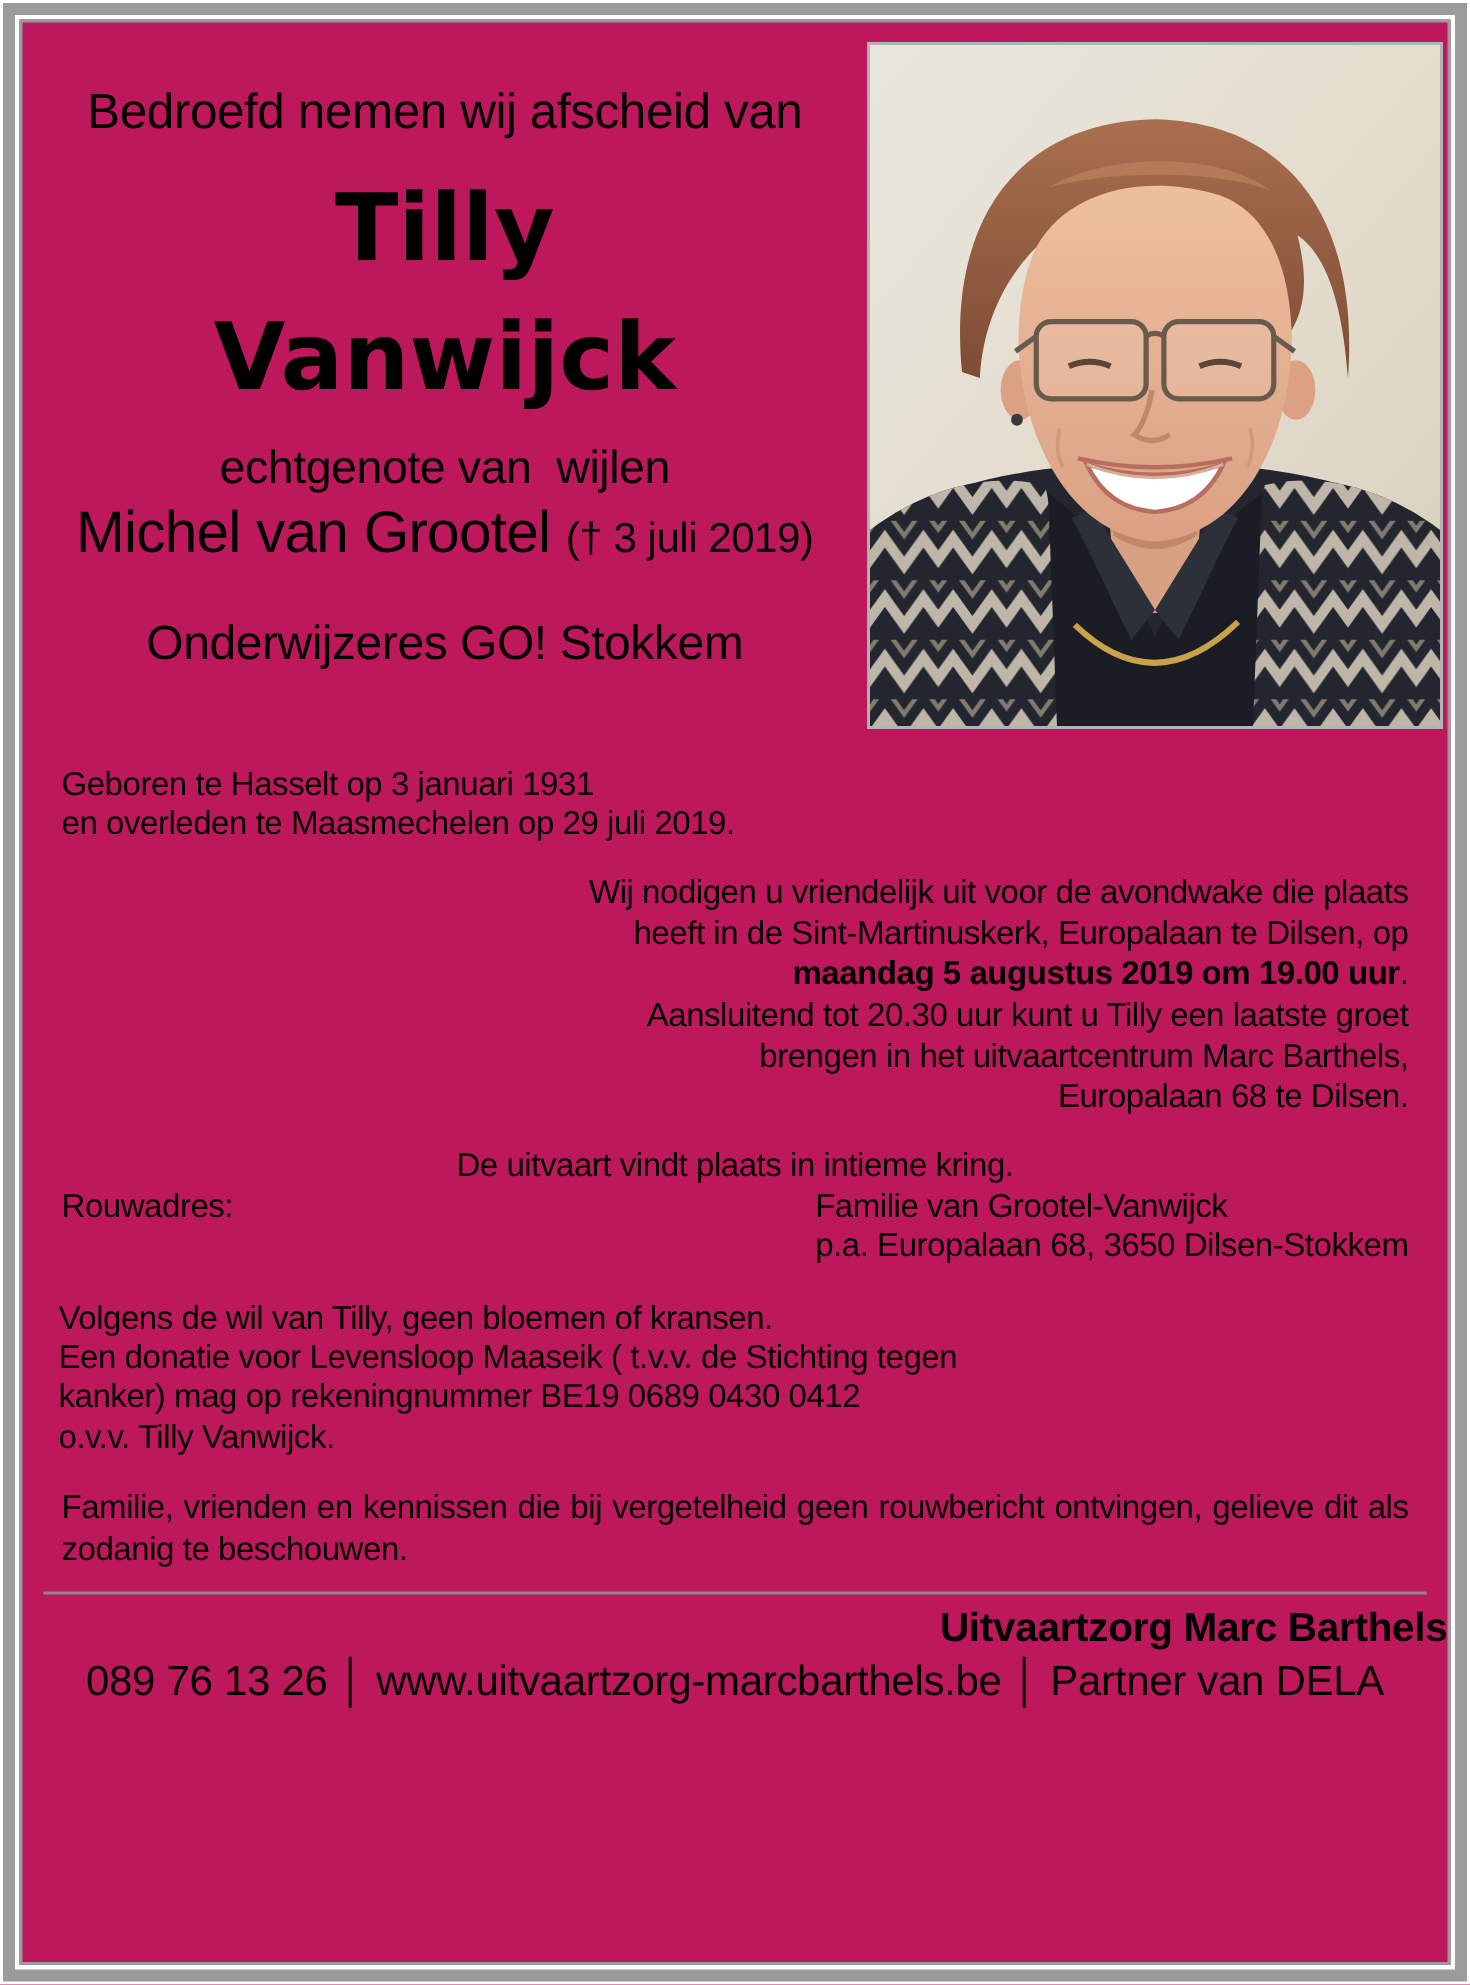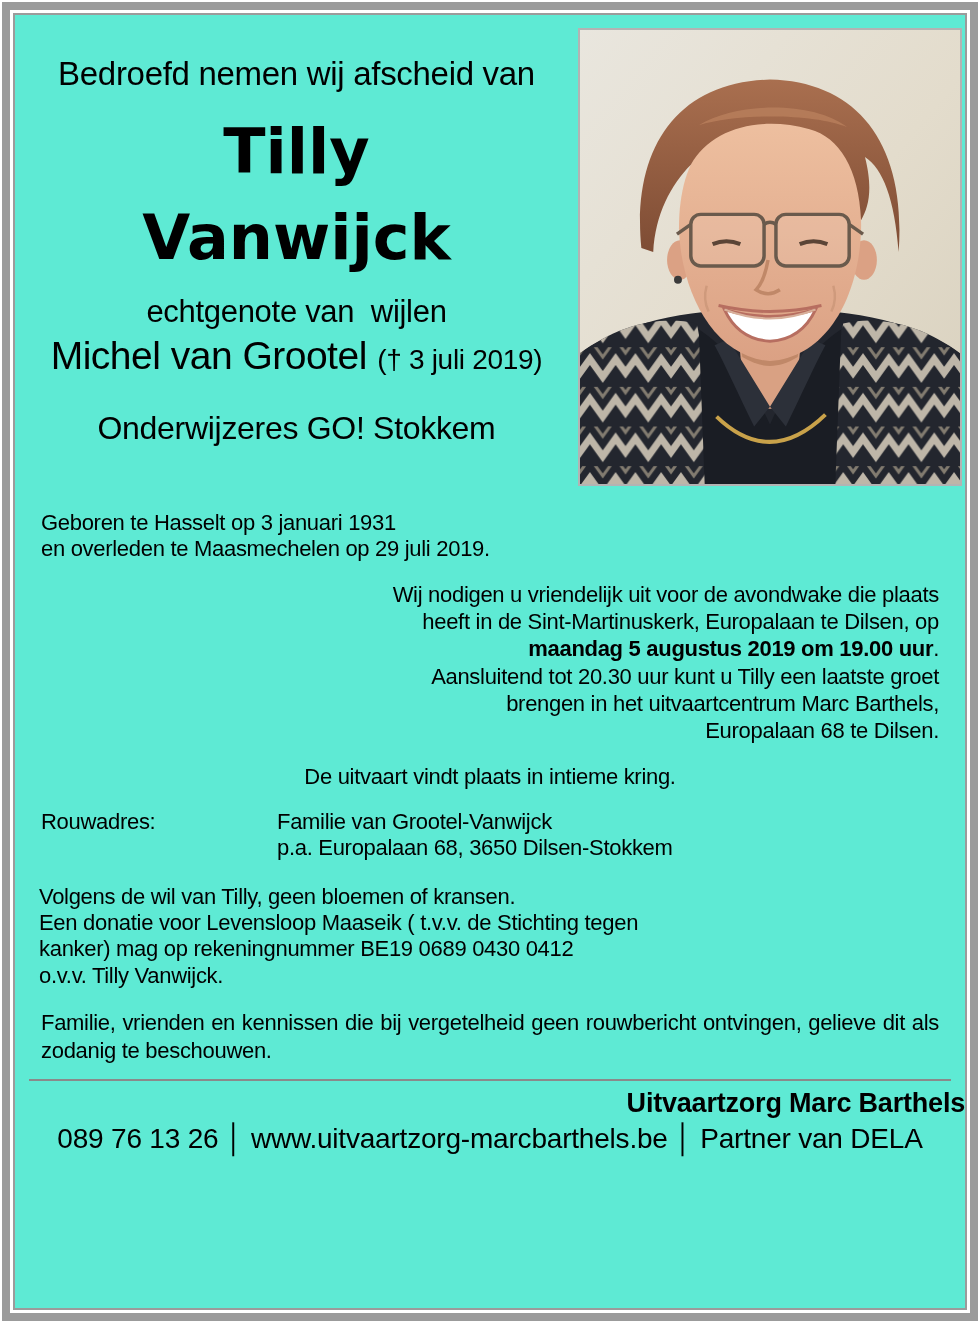--- a/index.html
+++ b/index.html
@@ -2,21 +2,21 @@
 <html style="--border-gray: #9b9b9b; --rule-gray: #8a8a8a; --text-black: #000000;"><head>
 <meta charset="utf-8">
 <style>
   html,body{margin:0;padding:0;}
   body{
     width:980px;height:1323px;position:relative;background:#ffffff;
     font-family:"Liberation Sans","DejaVu Sans",sans-serif;
     color:var(--text-black,#000);
   }
   .frame{position:absolute;inset:2px;border:8px solid var(--border-gray,#9b9b9b);}
-  .inner{position:absolute;inset:3px;border:2px solid var(--border-gray,#9b9b9b);overflow:hidden;background:#5eead4;}
+  .inner{position:absolute;inset:3px;border:2px solid var(--border-gray,#9b9b9b);overflow:hidden;background:#be185d;}
 
   
   .top{display:flex;align-items:flex-start;}
   .top-left{flex:1;text-align:center;min-width:0;}
   .intro{font-size:33px;margin:40px 0 0;letter-spacing:-0.3px;}
   .name{font-family:"DejaVu Sans","Liberation Sans",sans-serif;font-weight:700;font-size:62px;line-height:1.38;margin:16px 0 0;}
   .relation{font-size:31px;margin:14px 0 0;white-space:pre-wrap;letter-spacing:-0.3px;}
   .spouse{font-size:39px;margin:4px 0 0;letter-spacing:-0.5px;white-space:nowrap;}
   .spouse .death{font-size:28px;letter-spacing:-0.3px;}
   .profession{font-size:32px;margin:32px 0 0;letter-spacing:-0.3px;}
@@ -24,21 +24,21 @@
   .photo-wrap{flex:none;width:384px;height:458px;margin:13px 3px 0 0;border:2px solid #b3b3b3;box-sizing:border-box;background:#e6e1d4;}
   .photo-wrap svg{display:block;width:100%;height:100%;}
 
   
   .block{padding:0 26px;font-size:22px;line-height:1.2;letter-spacing:-0.3px;}
   .life{margin-top:24px;}
   .wake{margin-top:18px;text-align:right;line-height:1.24;}
   .wake div{white-space:nowrap;}
   .wake .hl{font-weight:700;}
   .note{margin-top:20px;text-align:center;}
-  .addr{margin-top:18px;display:flex;}
+  .addr{display:flex;justify-content:space-between;}
   .addr .label{width:236px;flex:none;}
   .addr .val div{white-space:nowrap;}
   .donation{margin-top:22px;padding-left:24px;}
   .donation div{white-space:nowrap;}
   .notice{margin-top:20px;text-align:justify;line-height:1.26;}
 
   
   .rule{border-top:2px solid var(--rule-gray,#8a8a8a);margin:14px 14px 0;}
   .footer-title{margin-top:7px;text-align:right;font-size:27px;font-weight:700;letter-spacing:-0.2px;}
   .footer-contact{margin-top:4px;text-align:center;font-size:28px;letter-spacing:-0.2px;white-space:nowrap;}

